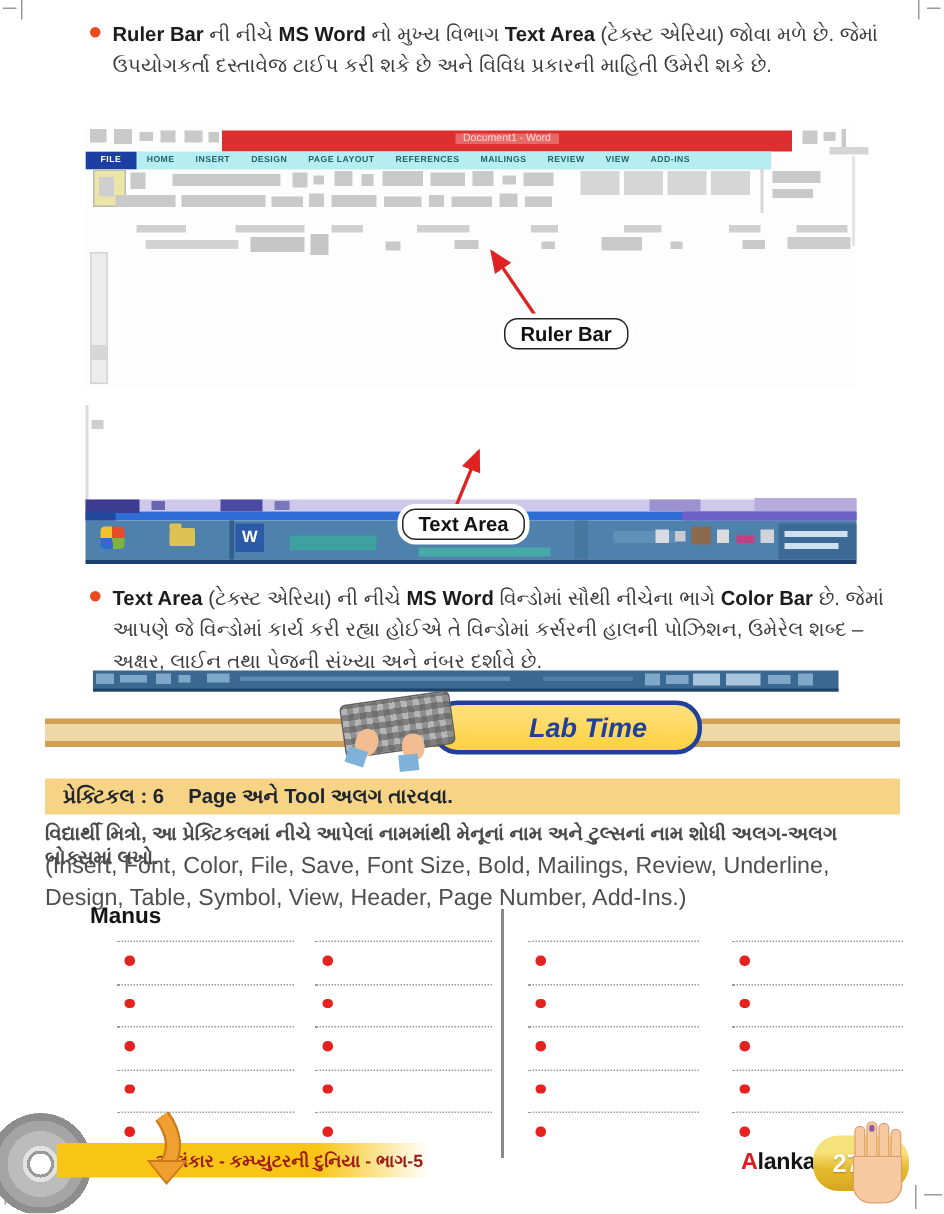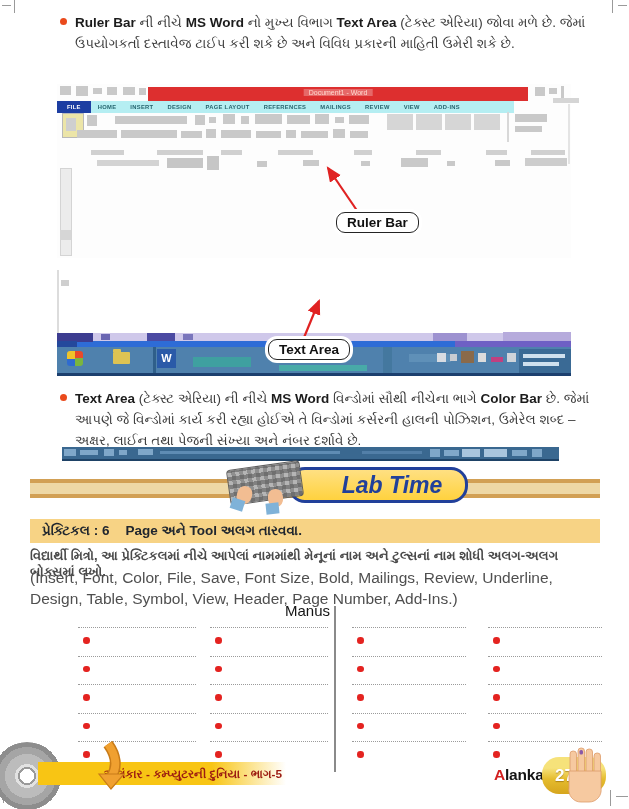--- a/index.html
+++ b/index.html
@@ -52,36 +52,36 @@
   
   #shot3{position:absolute;left:62px;top:447px;width:497px;height:12px;background:#3a6890;
          border-bottom:2px solid #1e4266;z-index:1;}
 
   
   #labband{position:absolute;left:30px;top:479px;width:570px;height:19px;
     background:linear-gradient(180deg,#d2a055 0 21%,#eed8a6 21% 79%,#d2a055 79% 100%);z-index:2;}
   #labpill{position:absolute;left:288px;top:467px;width:146px;height:30px;
     background:linear-gradient(180deg,#ffe082,#ffd23e);border:3px solid #21409a;border-radius:17px;z-index:3;
     display:flex;align-items:center;justify-content:center;padding-left:28px;
-    font-size:23px;font-weight:bold;font-style:italic;color:#21409a;}
+    font-size:18px;font-weight:bold;font-style:italic;color:#21409a;}
   #kb{position:absolute;left:228px;top:465px;width:72px;height:34px;border:1.5px solid #5f5f5f;border-radius:4px;
     transform:rotate(-8deg);z-index:4;
     background:repeating-linear-gradient(0deg, rgba(85,85,85,.55) 0 4px, rgba(0,0,0,0) 4px 8px),
                repeating-linear-gradient(90deg, #b5b5b5 0 4px, #8f8f8f 4px 8px);}
   .hand{position:absolute;width:15px;height:18px;background:#f2bd92;border-radius:45%;z-index:5;}
   .sleeve{position:absolute;width:13px;height:11px;background:#7fb2d8;z-index:5;}
 
   
   #practband{position:absolute;left:30px;top:519px;width:570px;height:24px;background:#f7d385;
     display:flex;align-items:center;padding-left:12px;gap:16px;box-sizing:border-box;z-index:2;}
   .pnum,.ptitle{font-size:13.5px;font-weight:bold;color:#20262e;}
   #instruction{position:absolute;left:30px;top:548px;width:574px;font-size:13px;font-weight:bold;color:#4a4a4a;}
   #wordbank{position:absolute;left:30px;top:567px;width:562px;font-size:15.5px;color:#4f4f4f;line-height:1.38;}
 
-  .colhead{position:absolute;top:602px;text-align:right;font-size:15px;font-weight:normal;color:#141414;}
+  .colhead{position:absolute;top:602px;text-align:left;font-size:15px;font-weight:bold;color:#141414;}
   #manus-header{left:60px;width:270px;}
   #tools-header{left:340px;width:268px;}
   #divider{position:absolute;left:334px;top:606px;width:2px;height:166px;background:#8a8a8a;}
   .gridcol{position:absolute;top:627px;width:118px;}
   #g1{left:78px;}#g2{left:210px;}#g3{left:352px;width:114px;}#g4{left:488px;width:114px;}
   .grid-row{height:27.6px;border-top:1px dotted #9b9b9b;position:relative;}
   .rdot{position:absolute;left:5px;top:9px;width:6.5px;height:6.5px;border-radius:50%;background:#e42320;}
 
   
   #cd{position:absolute;left:-8px;top:742px;width:70px;height:68px;border-radius:50%;z-index:2;

